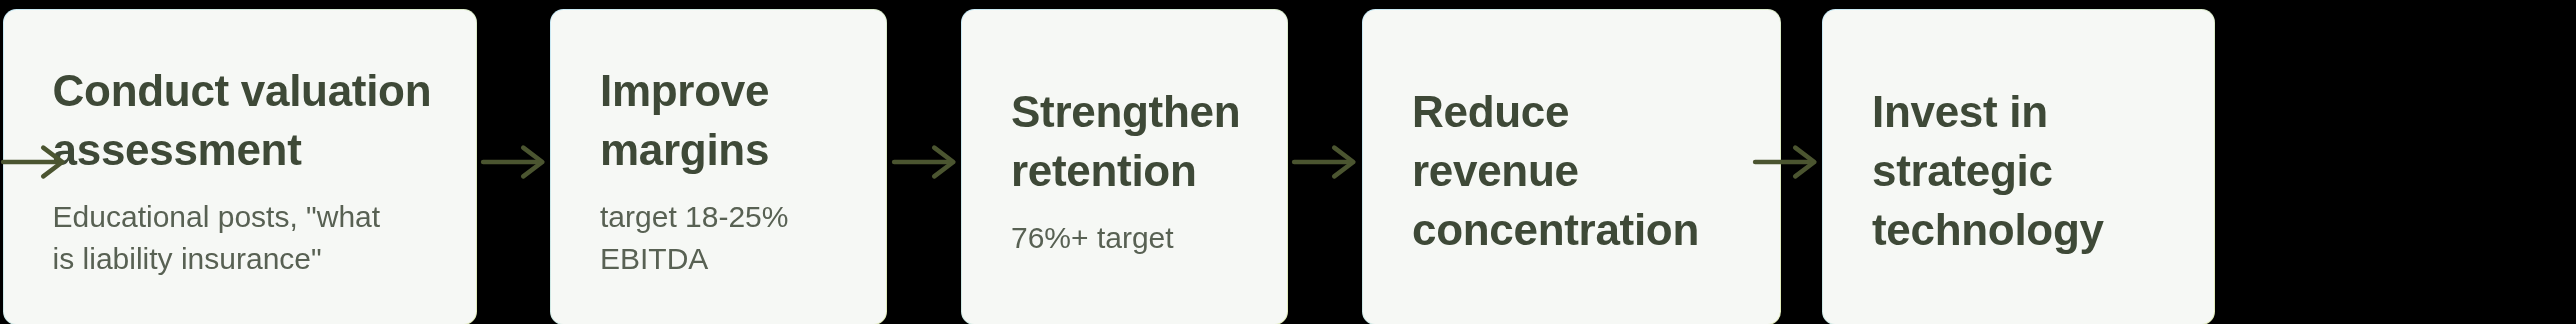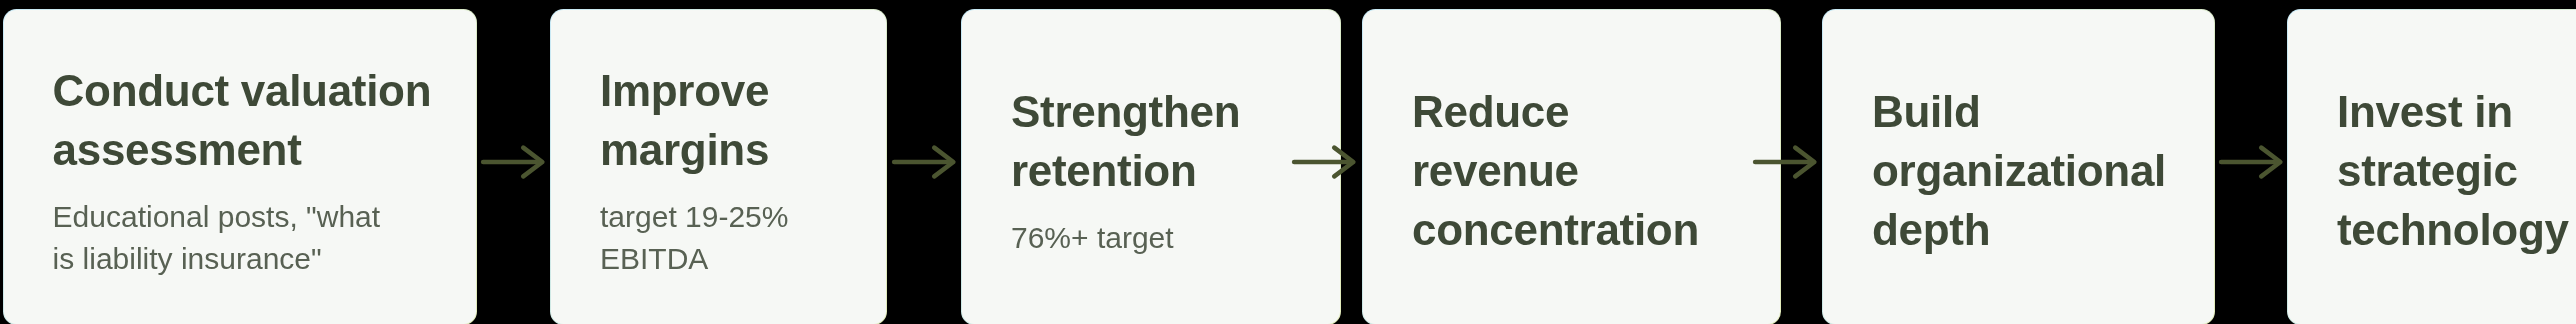--- a/index.html
+++ b/index.html
@@ -26,21 +26,21 @@
     border-radius:13.4px;
     background:
       linear-gradient(var(--card-bg),var(--card-bg)) padding-box,
       linear-gradient(115deg,var(--border-from) 0%,var(--border-to) 100%) border-box;
     display:flex;flex-direction:column;justify-content:center;
     padding:7.2px 19.6px 0 49px;
     margin-top:6px;
   }
   .card:nth-of-type(1){left:2.6px;width:474px;}
   .card:nth-of-type(2){left:550px;width:337px;}
-  .card:nth-of-type(3){left:961px;width:380px;}
+  .card:nth-of-type(3){left:961px;width:327px;}
   .card:nth-of-type(4){left:1362px;width:419px;}
   .card:nth-of-type(5){left:1822px;width:393px;}
   .card:nth-of-type(6){left:2287px;width:336px;}
   .title{
     font-size:44px;line-height:59px;font-weight:700;
     letter-spacing:-0.3px;
     color:var(--title);
     white-space:pre-line;
   }
   .subtitle{
@@ -69,43 +69,37 @@
   <div class="card">
     <div class="title">Conduct valuation
 assessment</div>
     <div class="subtitle">Educational posts, "what
 is liability insurance"</div>
   </div>
 
   <div class="card">
     <div class="title">Improve
 margins</div>
-    <div class="subtitle">target 19-25%
+    <div class="subtitle">target 18-25%
 EBITDA</div>
   </div>
 
   <div class="card">
     <div class="title">Strengthen
 retention</div>
     <div class="subtitle">76%+ target</div>
   </div>
 
   <div class="card">
     <div class="title">Reduce
 revenue
 concentration</div>
 
   </div>
 
-  <div class="card">
-    <div class="title">Build
-organizational
-depth</div>
-
-  </div>
 
   <div class="card">
     <div class="title">Invest in
 strategic
 technology</div>
 
   </div>
 
   <div class="arrow">
     <svg viewBox="0 0 130 70" fill="none" stroke="currentColor" stroke-width="9" stroke-linecap="round" stroke-linejoin="round">

